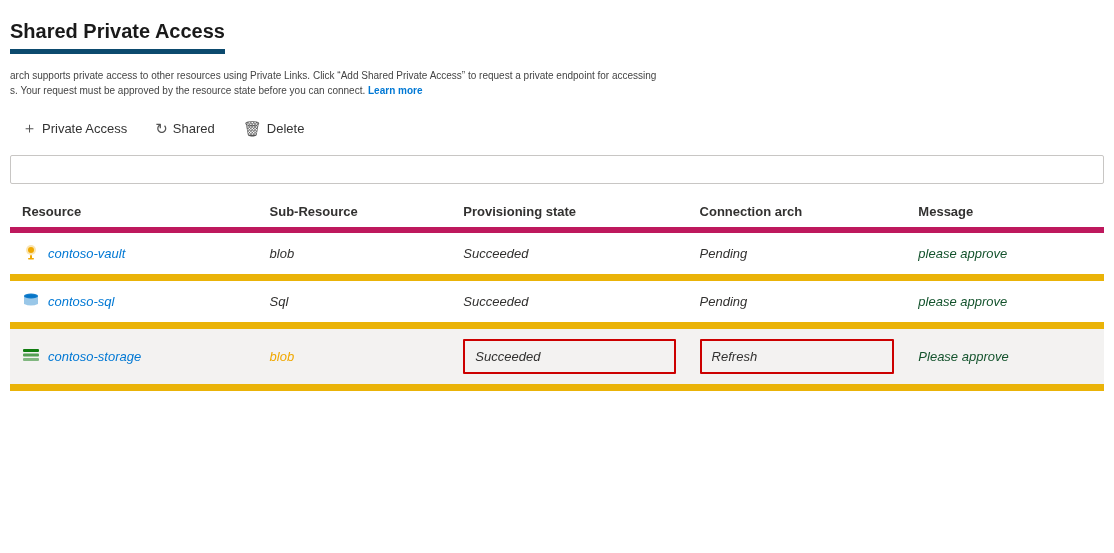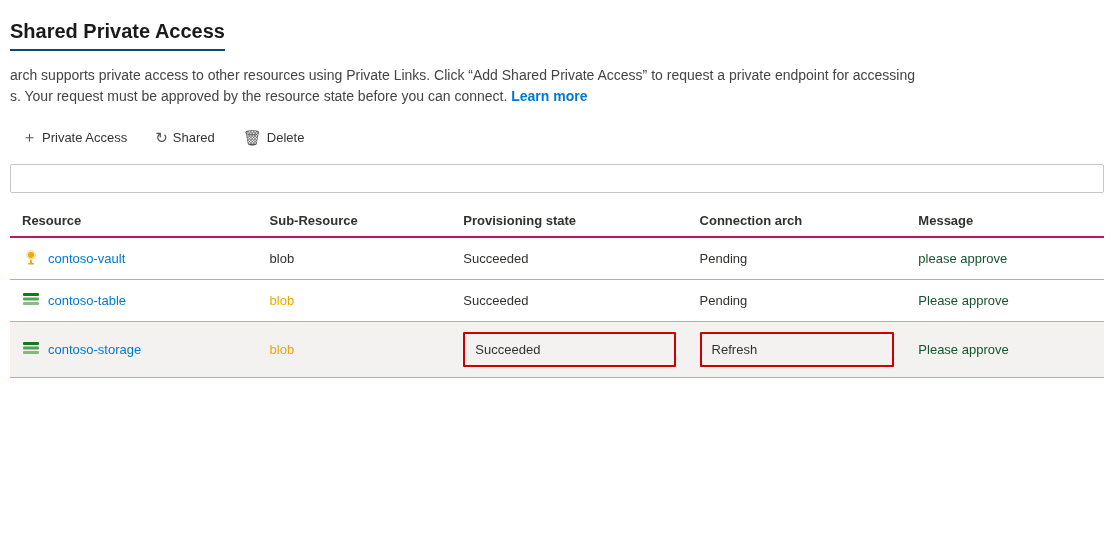--- a/index.html
+++ b/index.html
@@ -8,26 +8,26 @@
       font-size: 14px;
       color: #333;
       background: #fff;
       padding: 20px 10px;
     }
     .page-title {
       font-size: 20px;
       font-weight: 600;
       color: #1a1a1a;
       padding-bottom: 6px;
-      border-bottom: 2px solid #0c4a6e;
+      border-bottom: 5px solid #0c4a6e;
       display: inline-block;
       margin-bottom: 14px;
     }
     .description {
-      font-size: 14px;
+      font-size: 10px;
       color: #444;
       line-height: 1.5;
       margin-bottom: 16px;
       max-width: 1050px;
     }
     .description a {
       color: #0078d4;
       text-decoration: none;
       font-weight: bold;
     }
@@ -61,31 +61,32 @@
       font-size: 13px;
       margin-bottom: 12px;
       outline: none;
     }
     table {
       width: 100%;
       border-collapse: collapse;
       font-size: 13px;
     }
     thead tr {
-      border-bottom: 2px solid #be185d;
+      border-bottom: 6px solid #be185d;
     }
     thead th {
       text-align: left;
       padding: 8px 12px;
       font-weight: 600;
       color: #323130;
       white-space: nowrap;
     }
     tbody tr {
-      border-bottom: 1px solid #eab308;
+      border-bottom: 7px solid #eab308;
+      font-style: italic;
     }
     tbody tr.highlighted { background: #f3f2f1; }
     tbody td {
       padding: 10px 12px;
       vertical-align: middle;
       color: #323130;
     }
     .resource-cell {
       display: flex;
       align-items: center;
@@ -162,31 +163,31 @@
         </td>
         <td><span>blob</span></td>
         <td><span>Succeeded</span></td>
         <td><span>Pending</span></td>
         <td><a class="msg-link" href="#">please approve</a></td>
       </tr>
       <tr>
         <td>
       <div class="resource-cell">
         <span><svg width="18" height="18" viewBox="0 0 18 18" fill="none" xmlns="http://www.w3.org/2000/svg">
-        <rect x="1" y="3" width="16" height="3" rx="1" fill="#107c10"></rect>
-        <rect x="1" y="7.5" width="16" height="3" rx="1" fill="#107c10" opacity="0.7"></rect>
-        <rect x="1" y="12" width="16" height="3" rx="1" fill="#107c10" opacity="0.5"></rect>
+        <path d="M2 5 Q9 2 16 5 Q9 8 2 5Z" fill="#0072c6" opacity="0.8"></path>
+        <path d="M2 5 L2 13 Q9 16 16 13 L16 5 Q9 8 2 5Z" fill="#0072c6" opacity="0.4"></path>
+        <ellipse cx="9" cy="5" rx="7" ry="2.5" fill="#0072c6" opacity="0.9"></ellipse>
       </svg></span>
-        <a class="resource-link" href="#">contoso-table</a>
+        <a class="resource-link" href="#">contoso-sql</a>
       </div>
         </td>
-        <td><span style="color:#f0a800">blob</span></td>
+        <td><span>Sql</span></td>
         <td><span>Succeeded</span></td>
         <td><span>Pending</span></td>
-        <td><a class="msg-link" href="#">Please approve</a></td>
+        <td><a class="msg-link" href="#">please approve</a></td>
       </tr>
       <tr class="highlighted">
         <td>
       <div class="resource-cell">
         <span><svg width="18" height="18" viewBox="0 0 18 18" fill="none" xmlns="http://www.w3.org/2000/svg">
         <rect x="1" y="3" width="16" height="3" rx="1" fill="#107c10"></rect>
         <rect x="1" y="7.5" width="16" height="3" rx="1" fill="#107c10" opacity="0.7"></rect>
         <rect x="1" y="12" width="16" height="3" rx="1" fill="#107c10" opacity="0.5"></rect>
       </svg></span>
         <a class="resource-link" href="#">contoso-storage</a>

